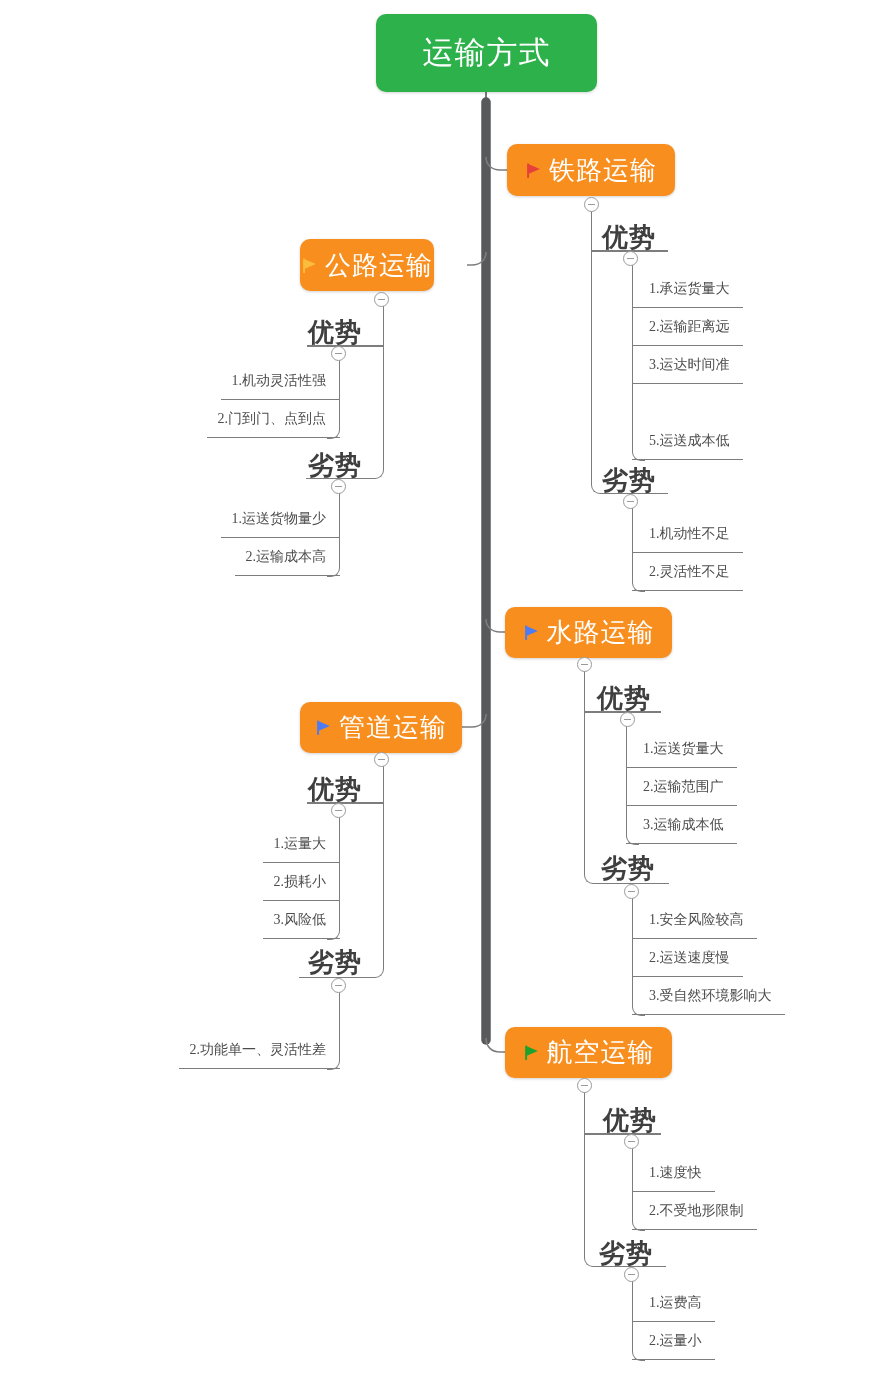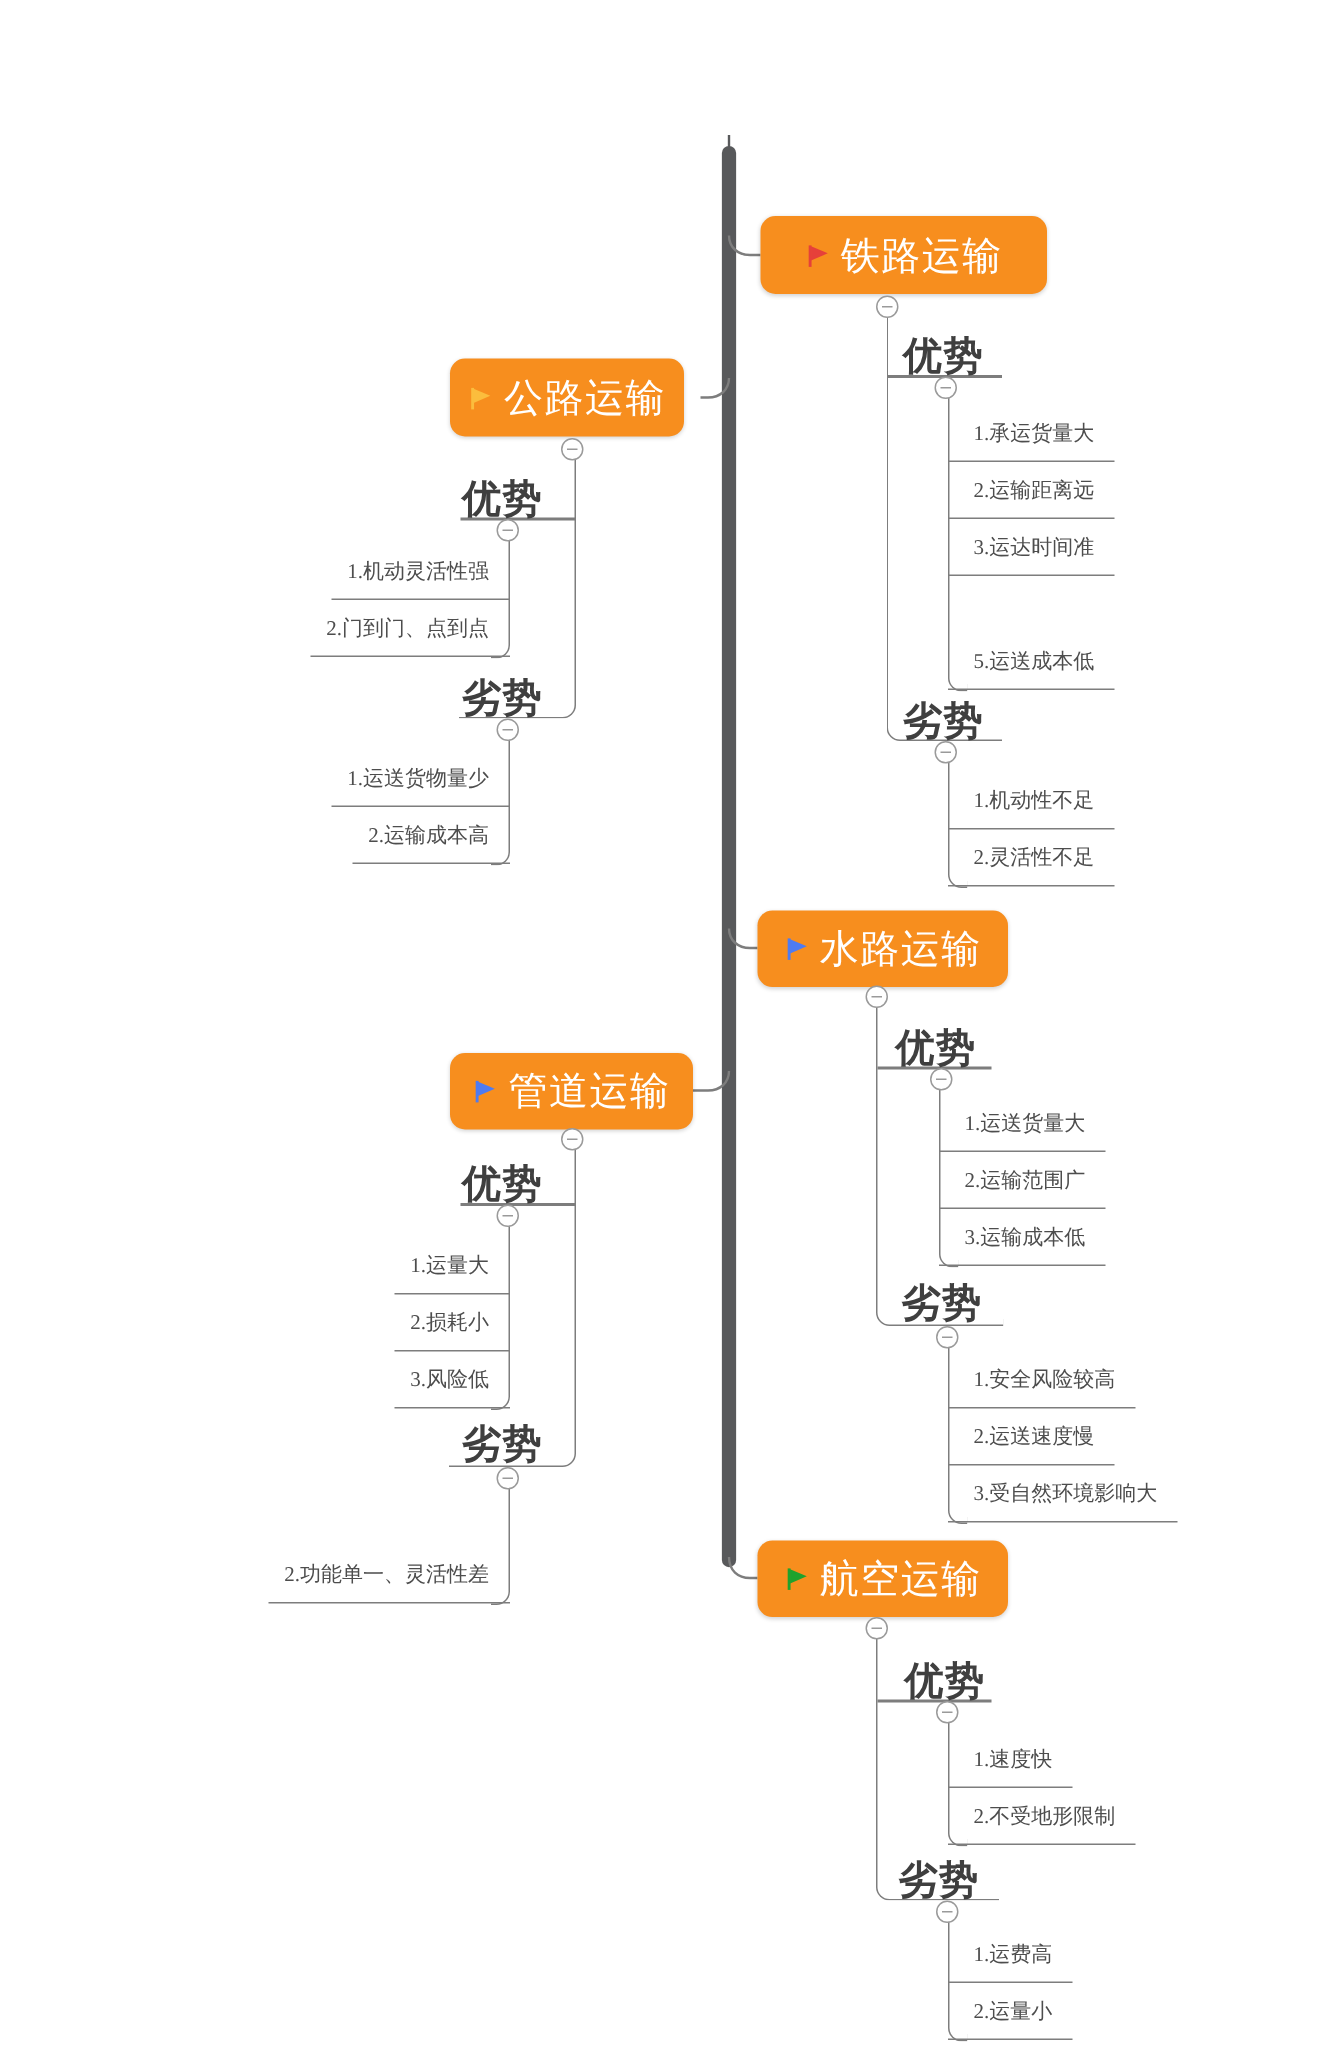--- a/index.html
+++ b/index.html
@@ -36,22 +36,25 @@
   <svg class="overlay" width="883" height="1379">
     <line x1="486" y1="90" x2="486" y2="104" stroke="#58595B" stroke-width="1.6"></line>
     <line x1="486" y1="102" x2="486" y2="1040" stroke="#58595B" stroke-width="9.5" stroke-linecap="round"></line>
     <path d="M486,157 C486,165 492,170 500,170 L507,170" fill="none" stroke="#7d7d7d" stroke-width="1.6"></path>
     <path d="M486,252 C486,260 480,265 472,265 L467,265" fill="none" stroke="#7d7d7d" stroke-width="1.6"></path>
     <path d="M486,619 C486,627 492,632 500,632 L505,632" fill="none" stroke="#7d7d7d" stroke-width="1.6"></path>
     <path d="M486,714 C486,722 480,727 472,727 L462,727" fill="none" stroke="#7d7d7d" stroke-width="1.6"></path>
     <path d="M486,1038 C486,1047 492,1052 500,1052 L505,1052" fill="none" stroke="#7d7d7d" stroke-width="1.6"></path>
   </svg>
 
+  <div class="topic root-topic" style="left:376px;top:14px;width:221px;height:78px;">
+    <span class="t">运输方式</span>
+  </div>
 
-  <div class="topic main-topic" style="left:507px;top:144px;width:191px;height:52px;">
+  <div class="topic main-topic" style="left:507px;top:144px;width:168px;height:52px;">
     <svg class="flag" viewBox="0 0 16 16">
       <rect x="2" y="1.5" width="1.8" height="13.5" fill="#E6403A"></rect>
       <polygon points="3.5,2 14,6.5 3.5,11" fill="#E6403A"></polygon>
     </svg>
     <span class="t">铁路运输</span>
   </div>
   <div class="collapse" style="left:584px;top:197px;"></div>
   <div class="elbow r" style="left:591px;top:209px;width:76px;height:284px;"></div>
   <div class="glabel" style="left:602px;top:220px;">优势</div>
   <div class="hline" style="left:592px;top:250px;width:76px;"></div>
@@ -60,21 +63,21 @@
   <div class="item r" style="left:632px;top:272px;">1.承运货量大</div>
   <div class="item r" style="left:632px;top:310px;">2.运输距离远</div>
   <div class="item r" style="left:632px;top:348px;">3.运达时间准</div>
   <div class="item r" style="left:632px;top:424px;">5.运送成本低</div>
   <div class="glabel" style="left:602px;top:463px;">劣势</div>
   <div class="collapse" style="left:623px;top:494px;"></div>
   <div class="elbow r" style="left:632px;top:506px;width:12px;height:85px;"></div>
   <div class="item r" style="left:632px;top:517px;">1.机动性不足</div>
   <div class="item r" style="left:632px;top:555px;">2.灵活性不足</div>
 
-  <div class="topic main-topic" style="left:300px;top:239px;width:156px;height:52px;">
+  <div class="topic main-topic" style="left:300px;top:239px;width:134px;height:52px;">
     <svg class="flag" viewBox="0 0 16 16">
       <rect x="2" y="1.5" width="1.8" height="13.5" fill="#FBBD3D"></rect>
       <polygon points="3.5,2 14,6.5 3.5,11" fill="#FBBD3D"></polygon>
     </svg>
     <span class="t">公路运输</span>
   </div>
   <div class="collapse" style="left:374px;top:292px;"></div>
   <div class="elbow l" style="right:499px;top:304px;width:77px;height:174px;"></div>
   <div class="glabel" style="right:521px;top:315px;">优势</div>
   <div class="hline" style="left:307px;top:345px;width:77px;"></div>

